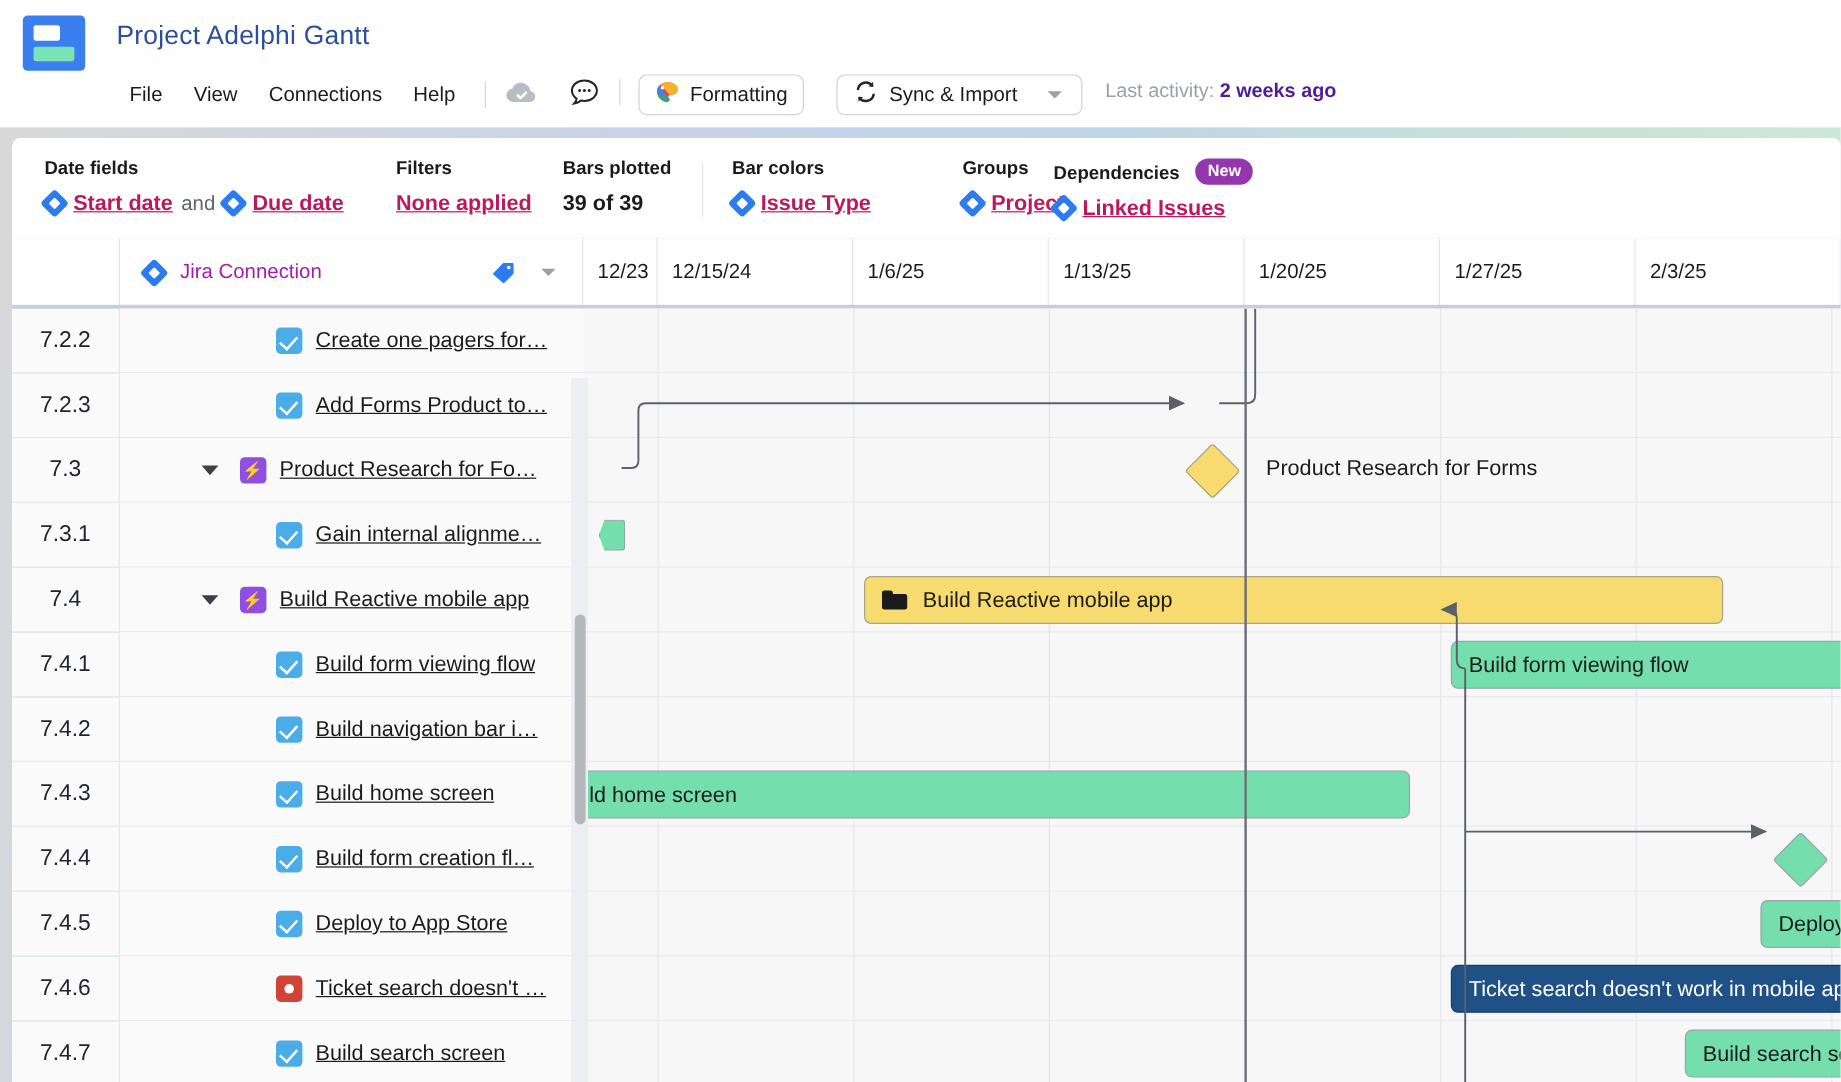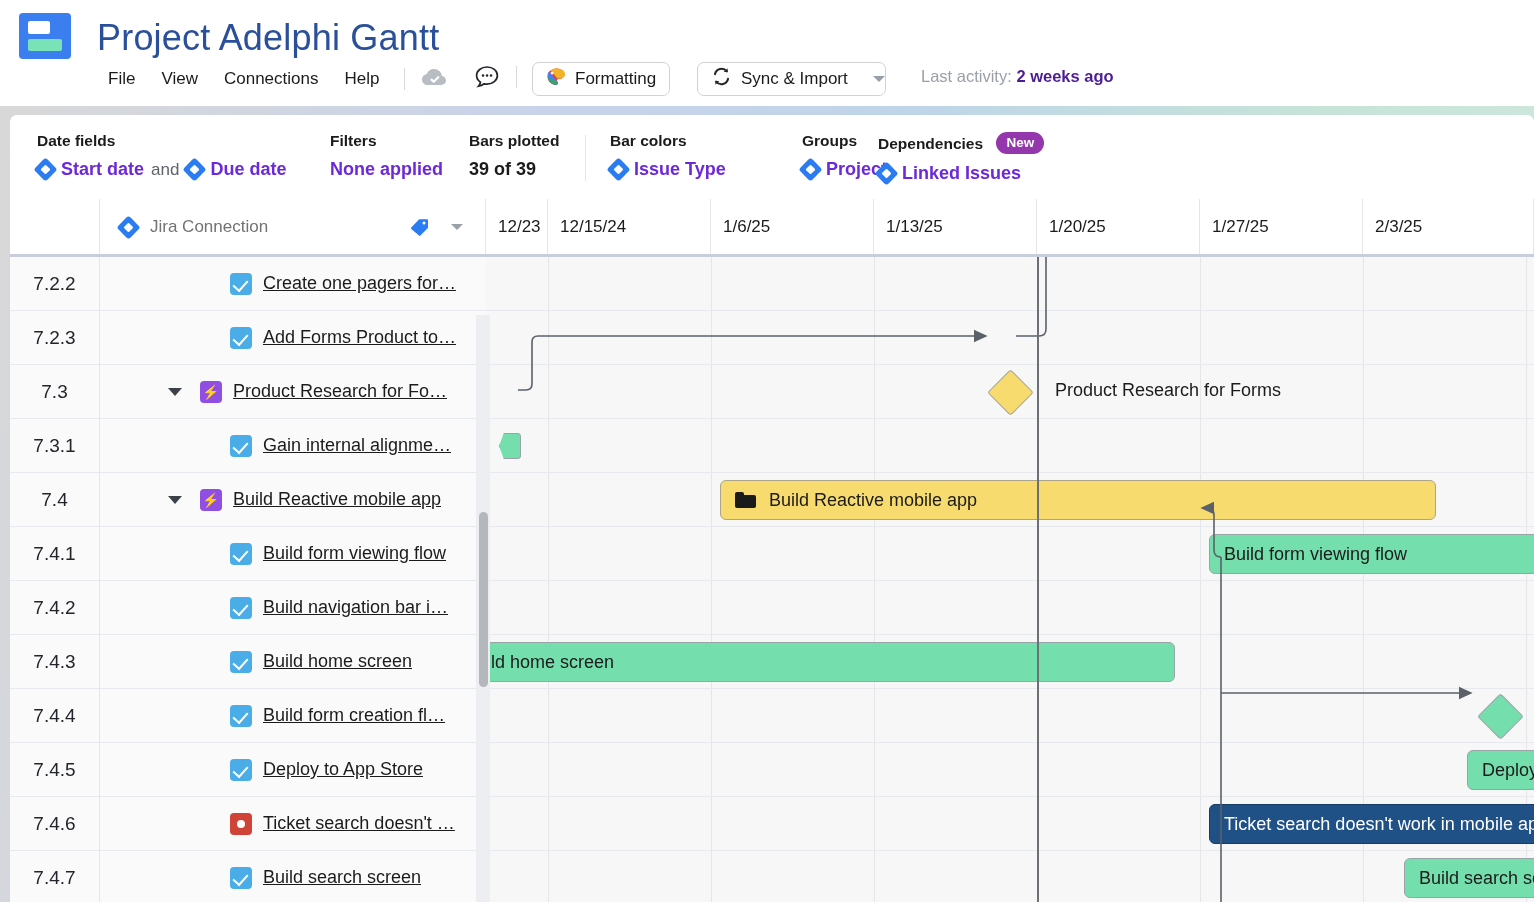--- a/index.html
+++ b/index.html
@@ -23,21 +23,21 @@
   .logo .bar-white {
     position: absolute; left: 9px; top: 8px; width: 22px; height: 13px;
     background: #ffffff; border-radius: 2px;
   }
   .logo .bar-green {
     position: absolute; left: 9px; top: 26px; width: 34px; height: 12px;
     background: #79e2b6; border-radius: 2px;
   }
   .doc-title {
     position: absolute; left: 97px; top: 17px;
-    font-size: 36px; color: #2a4f9b; letter-spacing: .2px;
+    font-size: 22px; color: #2a4f9b; letter-spacing: .2px;
   }
 
   .menubar {
     position: absolute; left: 95px; top: 62px; height: 34px;
     display: flex; align-items: center; gap: 0;
   }
   .menu-item {
     font-size: 17px; color: #1b1b1b; padding: 4px 13px; border-radius: 4px;
     cursor: pointer; white-space: nowrap;
   }
@@ -53,21 +53,21 @@
     position: absolute; left: 516px; top: 66px; width: 1px; height: 22px; background: #d6d8dd;
   }
 
   .pill {
     position: absolute; display: flex; align-items: center; gap: 9px;
     height: 34px; border: 1px solid #cfd2d8; border-radius: 7px;
     background: #fff; padding: 0 13px; font-size: 17px; color: #1b1b1b; cursor: pointer;
     white-space: nowrap;
   }
   #fmt-pill { left: 532px; top: 62px; }
-  #sync-pill { left: 697px; top: 62px; padding-right: 0; }
+  #sync-pill { left: 697px; top: 62px; padding-right: 16px; }
   .caret-dn {
     width: 0; height: 0; border-left: 6px solid transparent; border-right: 6px solid transparent;
     border-top: 6px solid #9aa0a8; margin-left: 16px;
   }
   .lastact {
     position: absolute; left: 921px; top: 67px; font-size: 16.5px; color: #9aa0a8; white-space: nowrap;
   }
   .lastact b { color: #4c1d95; font-weight: bold; }
 
   
@@ -79,21 +79,21 @@
 
   
   .settings {
     position: absolute; left: 10px; top: 115px; width: 1524px; height: 84px;
     background: #fff; border-radius: 7px 7px 0 0;
     z-index: 10;
   }
   .sgroup { position: absolute; top: 17px; }
   .sgroup .slabel { font-size: 15.5px; font-weight: bold; color: #1b1b1b; white-space: nowrap; }
   .sgroup .svalrow { display: flex; align-items: center; gap: 7px; margin-top: 9px; white-space: nowrap; }
-  .sval { font-size: 18px; font-weight: bold; color: #6d28d9; cursor: pointer; }
+  .sval { font-size: 18px; font-weight: bold; color: #be185d; cursor: pointer; text-decoration: underline; }
   .sval-plain { font-size: 18px; font-weight: bold; color: #1b1b1b; }
   .sval-and { font-size: 17px; color: #5e646c; font-weight: normal; }
   .dia {
     width: 17px; height: 17px; background: #2b7cf0; flex: 0 0 auto;
     transform: rotate(45deg); border-radius: 3px; position: relative;
   }
   .dia::after {
     content: ""; position: absolute; left: 5px; top: 5px; width: 7px; height: 7px;
     background: #fff; border-radius: 1px;
   }
@@ -109,21 +109,21 @@
     background: #fff; overflow: hidden; z-index: 10;
   }
 
   
   .hdr { position: absolute; left: 0; top: 0; width: 1524px; height: 56px; background: #fff; z-index: 6; }
   .hdr-wbs { position: absolute; left: 0; top: 0; width: 90px; height: 56px; border-right: 1px solid #e4e6ea; }
   .hdr-name {
     position: absolute; left: 90px; top: 0; width: 386px; height: 56px;
     border-right: 1px solid #e4e6ea; display: flex; align-items: center; padding-left: 20px; gap: 13px;
   }
-  .hdr-name .hname { font-size: 17px; color: #737373; }
+  .hdr-name .hname { font-size: 17px; color: #a21caf; }
   .tag-icon { position: absolute; right: 56px; top: 19px; width: 19px; height: 19px; cursor: pointer; }
   .hdr-caret {
     position: absolute; right: 22px; top: 25px;
     width: 0; height: 0; border-left: 6px solid transparent; border-right: 6px solid transparent;
     border-top: 6px solid #9aa0a8; cursor: pointer;
   }
   .hdr-tl { position: absolute; left: 476px; top: 0; width: 1048px; height: 56px; }
   .tcol {
     position: absolute; top: 0; height: 56px; border-right: 1px solid #e4e6ea;
     display: flex; align-items: center; padding-left: 12px; font-size: 17px; color: #1b1b1b;

